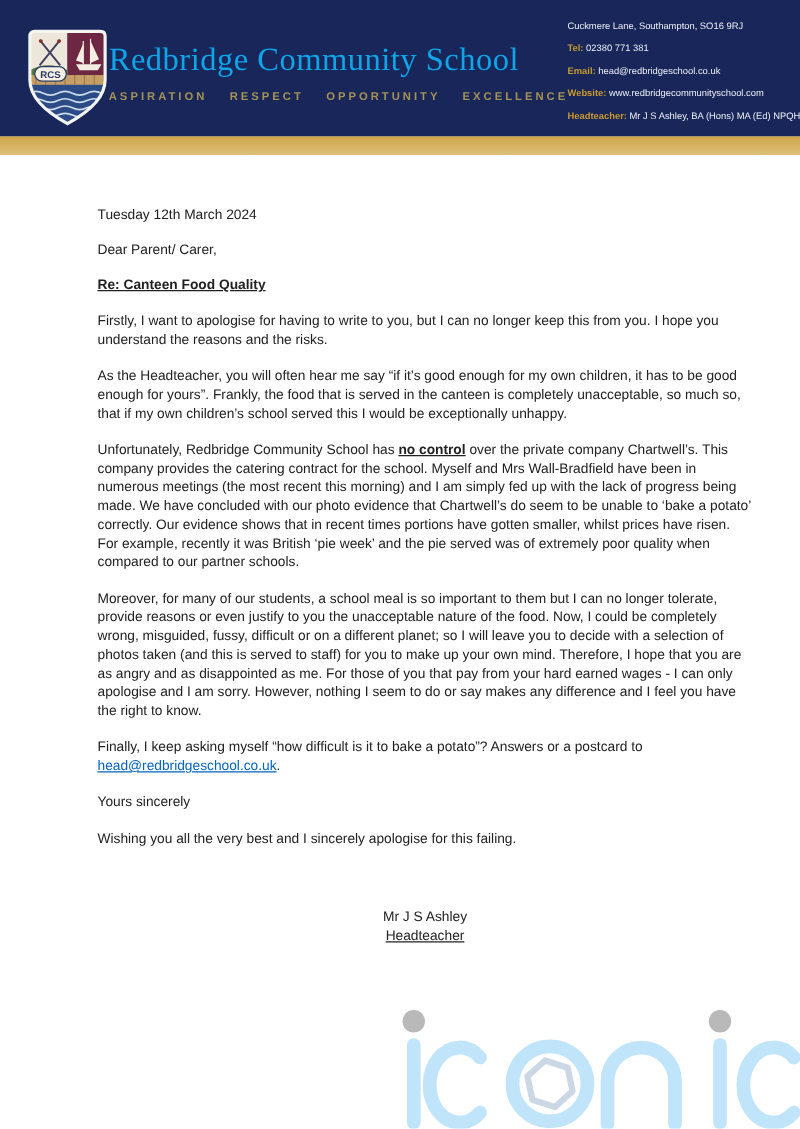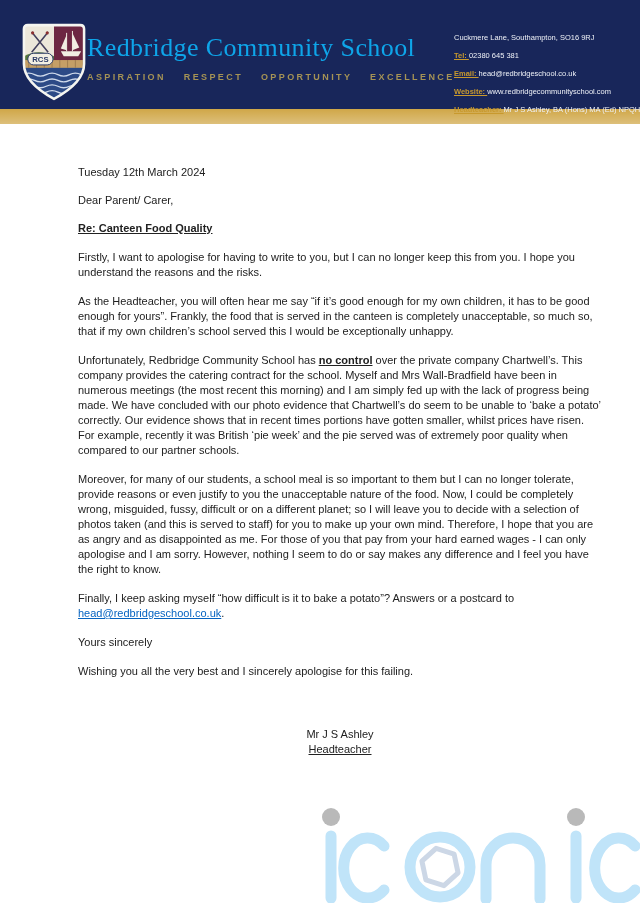--- a/index.html
+++ b/index.html
@@ -35,28 +35,28 @@
     font-size: 9px;
     font-weight: bold;
     color: var(--motto-gold, #a59355);
     letter-spacing: 2.4px;
     word-spacing: 13px;
     white-space: nowrap;
   }
   .contact-block {
     position: absolute;
     left: 454px;
-    top: 34px;
+    top: 17px;
     width: 182px;
     font-size: 7.5px;
     line-height: 8px;
     color: #eef1f7;
   }
   .contact-line { margin-bottom: 10px; white-space: nowrap; }
-  .contact-label { color: var(--gold-text, #c8992e); font-weight: bold; text-decoration: underline; }
+  .contact-label { color: var(--gold-text, #c8992e); font-weight: bold; }
   .gold-stripe {
     height: 15px;
     background-color: var(--gold-stripe, #d2aa4e);
     background-image: linear-gradient(rgba(255,255,255,0), rgba(255,255,255,0.28));
   }
 
   
   .letter {
     margin: 41px 0 0 78px;
     width: 524px;
@@ -121,21 +121,21 @@
       <text x="20" y="40.5" text-anchor="middle" font-size="8" font-weight="bold" fill="#2c3b68" font-family="Liberation Sans, sans-serif">RCS</text>
     </svg>
 
     <div class="title-block">
       <h1 class="school-name">Redbridge Community School</h1>
       <div class="motto">ASPIRATION RESPECT OPPORTUNITY EXCELLENCE</div>
     </div>
 
     <div class="contact-block">
         <div class="contact-line"><span class="contact-value">Cuckmere Lane, Southampton, SO16 9RJ</span></div>
-        <div class="contact-line"><span class="contact-label">Tel: </span><span class="contact-value">02380 645 381</span></div>
+        <div class="contact-line"><span class="contact-label">Tel: </span><span class="contact-value">02380 771 381</span></div>
         <div class="contact-line"><span class="contact-label">Email: </span><span class="contact-value">head@redbridgeschool.co.uk</span></div>
         <div class="contact-line"><span class="contact-label">Website: </span><span class="contact-value">www.redbridgecommunityschool.com</span></div>
         <div class="contact-line"><span class="contact-label">Headteacher: </span><span class="contact-value">Mr J S Ashley, BA (Hons) MA (Ed) NPQH</span></div>
       </div>
   </header>
 
   <div class="gold-stripe"></div>
 
   <main class="letter">
     <p class="date-line">Tuesday 12th March 2024</p>

